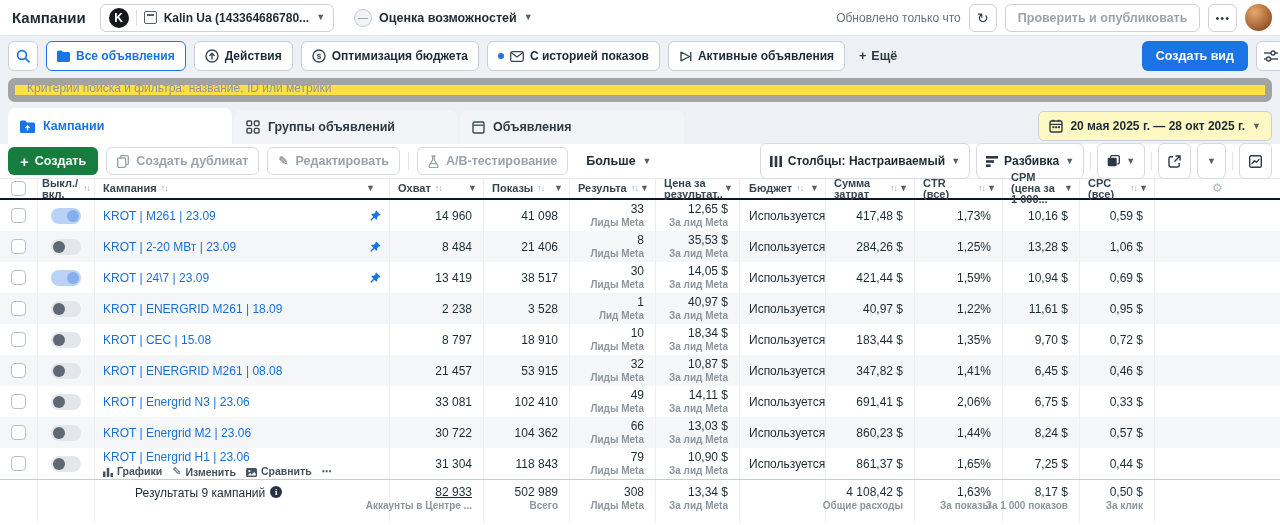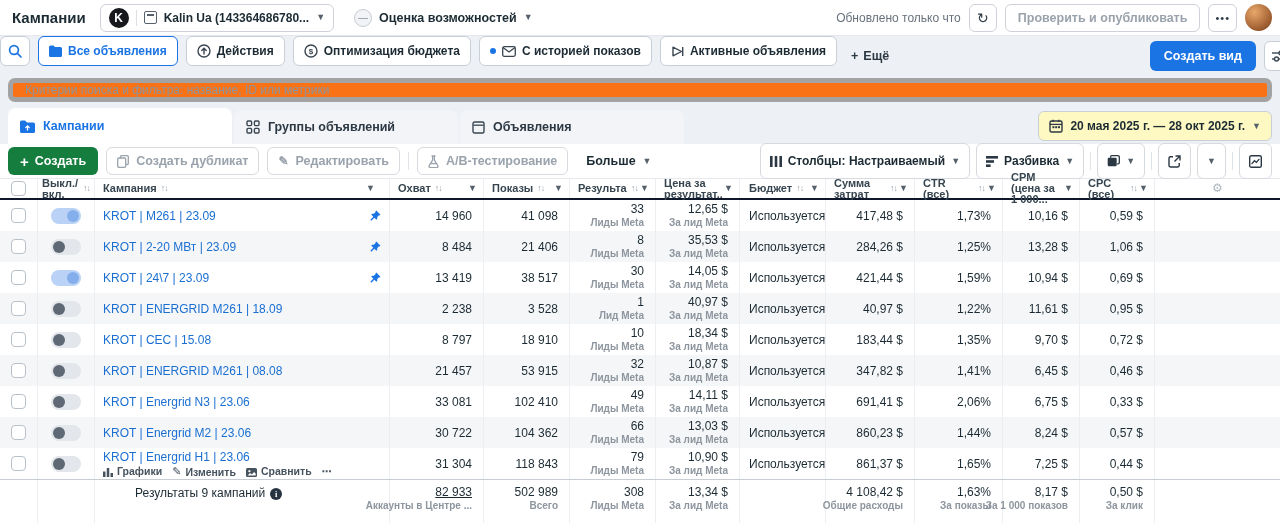--- a/index.html
+++ b/index.html
@@ -20,33 +20,33 @@
   .opp{display:flex;align-items:center;gap:7px;margin-left:20px;cursor:pointer}
   .dash-circle{width:18px;height:18px;border-radius:50%;border:1px solid #c7ccd2;background:#f1f3f6;color:#8b949d;font-size:10px;display:flex;align-items:center;justify-content:center}
   .opp-label{font-size:12.5px;font-weight:600}
   .topbar-right{margin-left:auto;display:flex;align-items:center;gap:8px}
   .updated{font-size:12px;color:#68727c;margin-right:0}
   .icon-btn{height:28px;min-width:28px;border:1px solid #ced2d8;border-radius:6px;background:#fff;display:flex;align-items:center;justify-content:center;font-size:14px;color:#2c3843;cursor:pointer;padding:0 6px}
   .btn-publish{height:28px;border:1px solid #ced2d8;border-radius:6px;background:#fff;color:#9aa3ac;font-size:12.5px;font-weight:600;padding:0 12px;cursor:pointer}
   .avatar{width:27px;height:27px;border-radius:50%;background:radial-gradient(circle at 35% 30%,#e8a86b,#9c5b2e 70%,#5d3318);flex:none}
 
   
-  .filterbar{height:40px;display:flex;padding:0 0;gap:8px}
+  .filterbar{height:40px;display:flex;align-items:center;padding:0 8px;gap:8px}
   .sq-btn{width:30px;height:30px;border:1px solid #c9cfd6;border-radius:6px;background:#fff;display:flex;align-items:center;justify-content:center;cursor:pointer;flex:none}
   .pill{display:flex;align-items:center;gap:6px;height:30px;border:1px solid #c9cfd6;border-radius:6px;background:#fff;padding:0 10px;font-size:12px;font-weight:600;color:#1c2b33;cursor:pointer;white-space:nowrap}
   .pill.selected{border-color:#1b74e4;color:#1b74e4}
   .blue-dot{width:6px;height:6px;border-radius:50%;background:#1b74e4}
   .more-link{display:flex;align-items:center;gap:5px;font-size:12.5px;font-weight:600;color:#2c3843;padding:0 6px;cursor:pointer}
   .filterbar-right{margin-left:auto;display:flex;align-items:center;gap:8px}
   .btn-primary{height:30px;background:#1b74e4;color:#ffffff;border:none;border-radius:6px;font-size:12.5px;font-weight:700;padding:0 14px;cursor:pointer;white-space:nowrap}
   .sliders-btn{margin-right:-14px}
 
   
   .searchwrap{padding:2px 8px 6px}
-  .searchbar{height:24px;background:#f97316;border:5px solid #a3a3a3;border-radius:7px;display:flex;align-items:flex-start;padding:0 12px}
+  .searchbar{height:24px;background:#fde047;border:7px solid #a3a3a3;border-radius:7px;display:flex;align-items:flex-end;padding:0 12px}
   .searchbar input{border:none;outline:none;width:100%;font-size:12px;color:#1c2b33;font-family:inherit;background:transparent}
   .searchbar input::placeholder{color:#8d959e}
 
   
   .tabsrow{height:36px;display:flex;align-items:flex-end;padding:0 8px;position:relative}
   .tab{width:224px;height:34px;display:flex;align-items:center;gap:8px;padding:0 12px;background:#f3f4f7;border-radius:8px 8px 0 0;margin-right:2px;font-size:12.5px;font-weight:700;color:#2c3843;cursor:pointer}
   .tab.active{background:#fff;color:#1b74e4;height:36px}
   .daterange{position:absolute;right:8px;top:3px;display:flex;align-items:center;gap:7px;height:30px;background:#fef9c3;border:1px solid #c9cfd6;border-radius:6px;padding:0 10px;font-size:12px;font-weight:600;cursor:pointer;white-space:nowrap}
 
   
@@ -92,21 +92,21 @@
   .name-stack{display:flex;flex-direction:column;justify-content:center;width:100%;gap:1px}
   .row-actions{display:flex;align-items:center;gap:10px;font-size:10.5px;font-weight:700;color:#46525d}
   .ract{display:flex;align-items:flex-end;gap:4px;cursor:pointer}
   .stack{display:flex;flex-direction:column;align-items:flex-end;justify-content:center;line-height:13px}
   .sub{font-size:10px;color:#8d959e;font-weight:700;white-space:nowrap}
   .budget-txt{white-space:nowrap;overflow:hidden}
 
   .tfoot{height:44px;display:flex;border-top:1px solid #c8cdd3;background:#fff;font-size:12px}
   .tfoot .cell{align-items:flex-start;padding-top:6px}
   .tfoot .c-name{padding-left:40px;align-items:flex-start}
-  .foot-label{display:flex;align-items:flex-end;gap:5px;font-size:12px;color:#1c2b33}
+  .foot-label{display:flex;align-items:flex-start;gap:5px;font-size:12px;color:#1c2b33}
   .info-ic{width:12px;height:12px;border-radius:50%;background:#273340;color:#fff;font-size:8.5px;font-weight:700;display:inline-flex;align-items:center;justify-content:center;font-family:"Liberation Serif",serif}
   .fval{line-height:13px;white-space:nowrap}
   .fval.und{text-decoration:underline}
   svg{display:block}
 </style>
 </head>
 <body>
 
 <div class="app">
 

